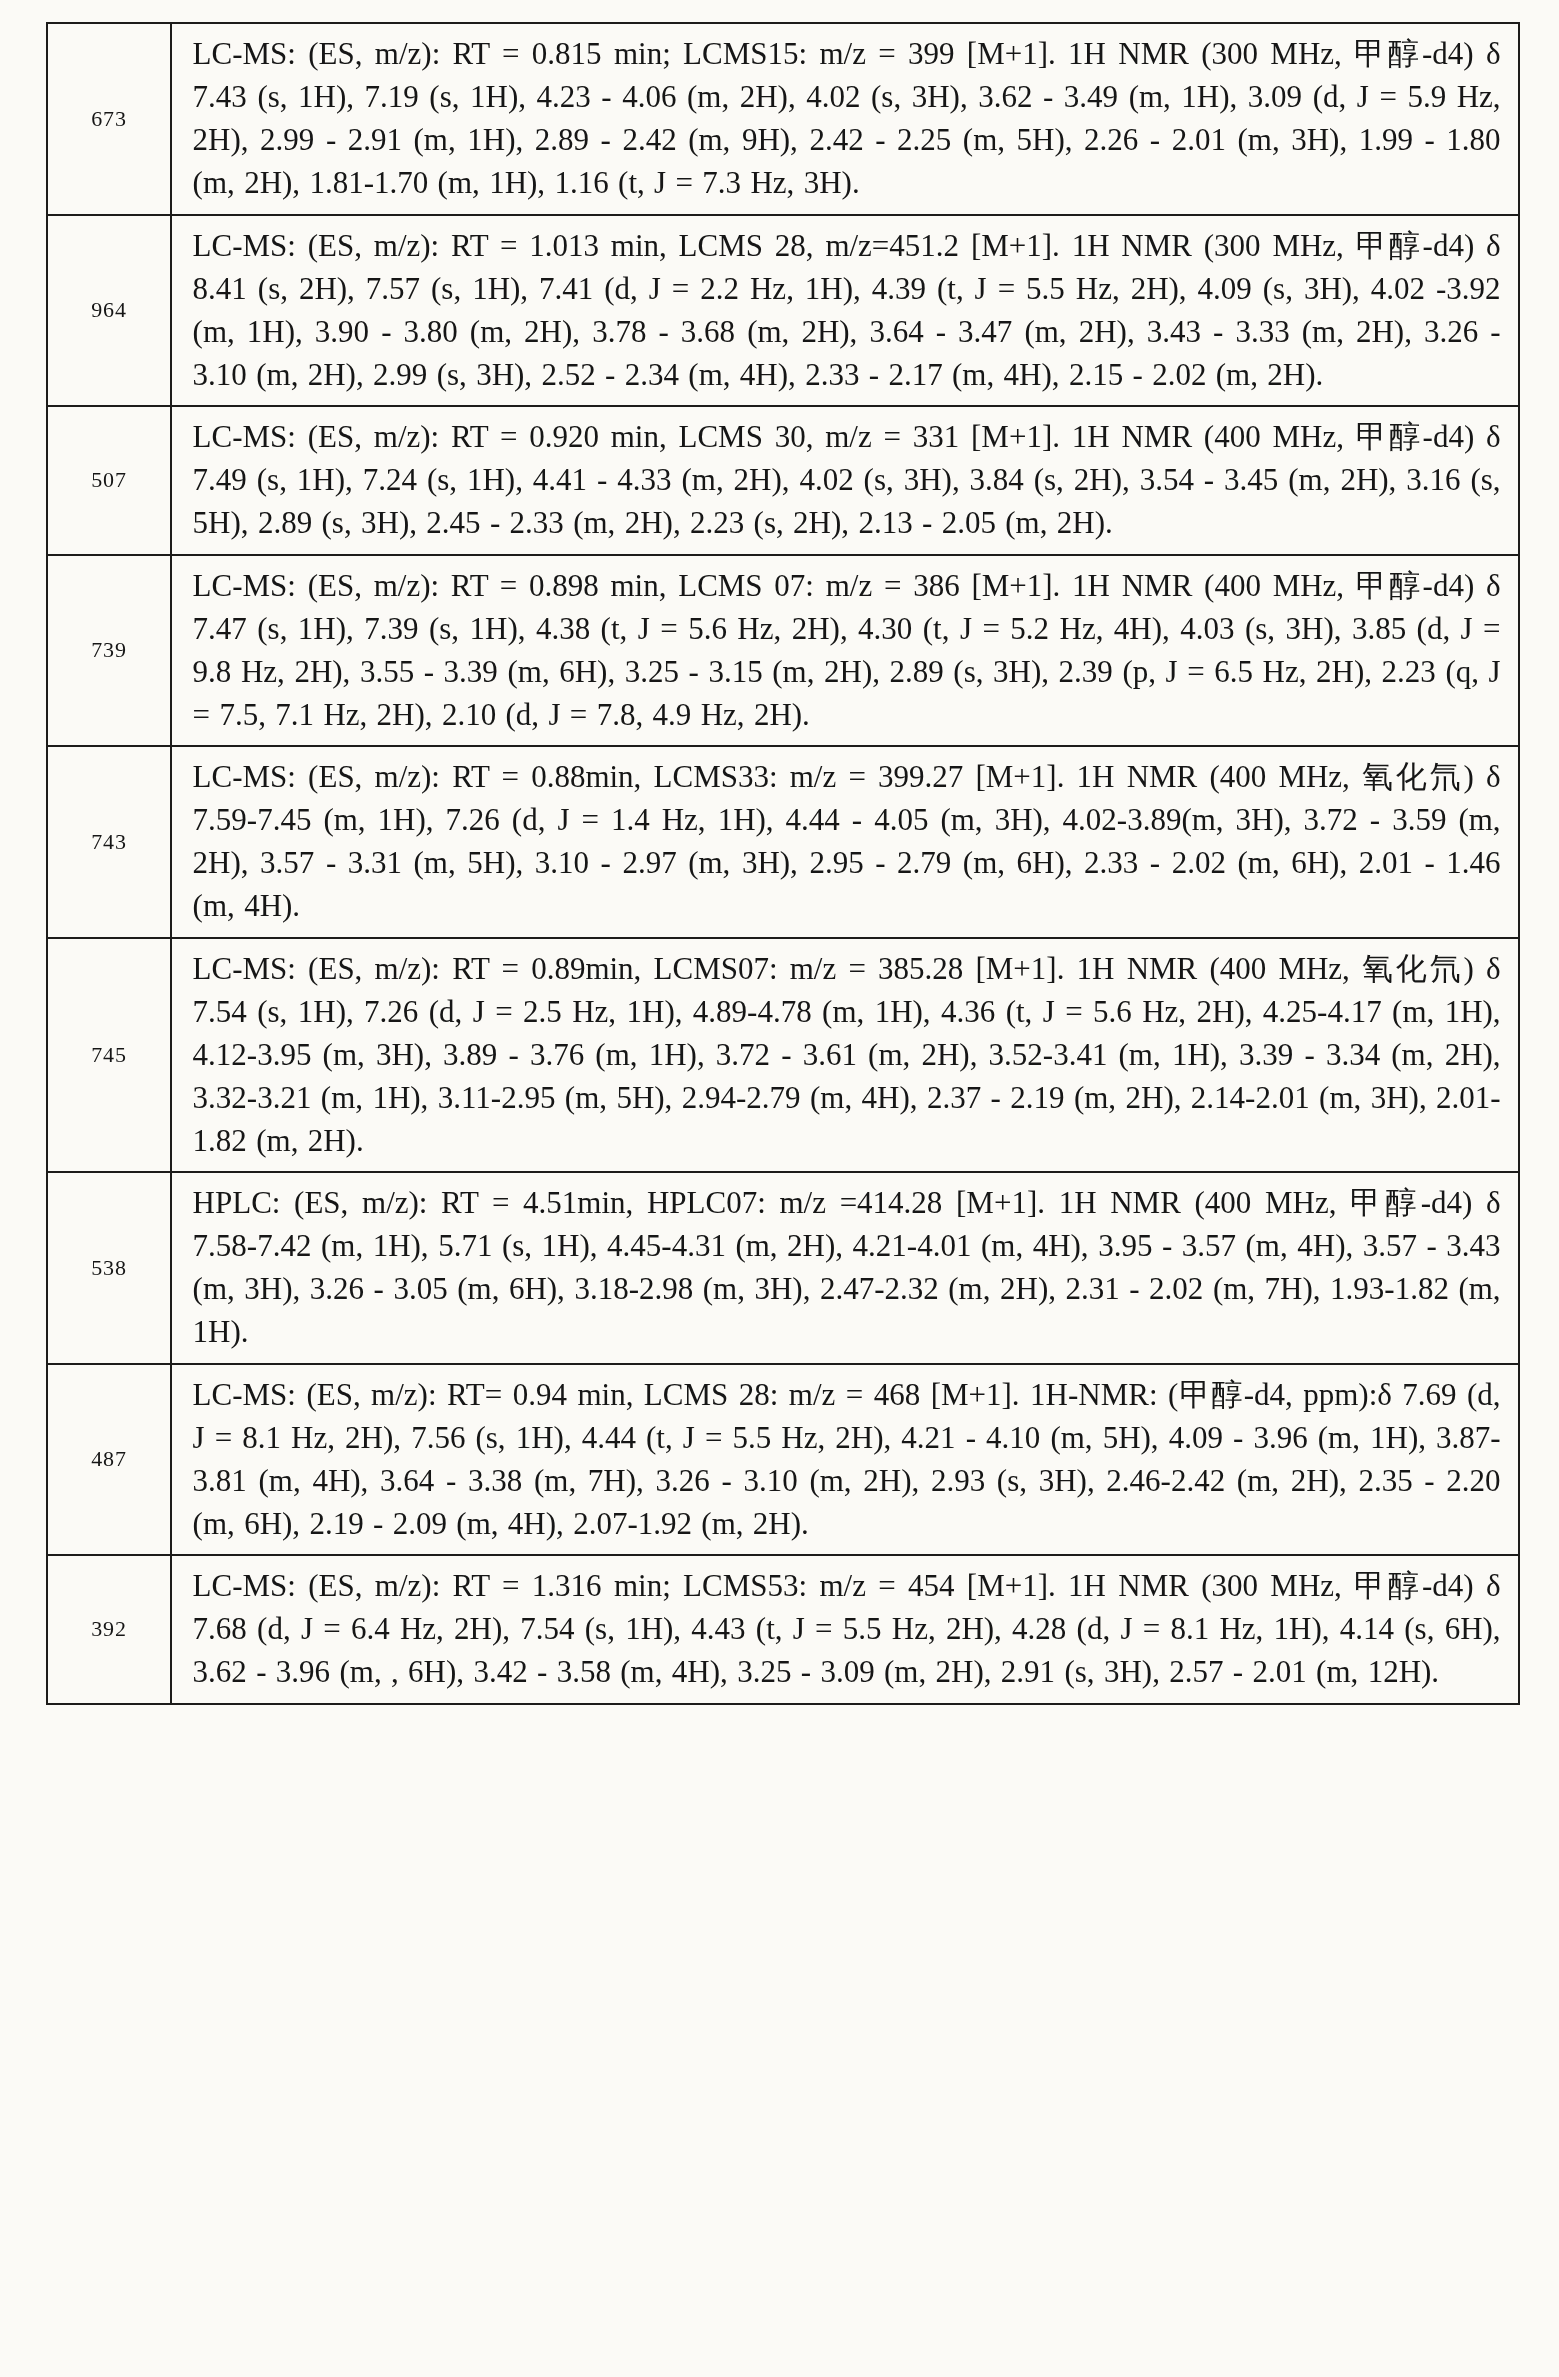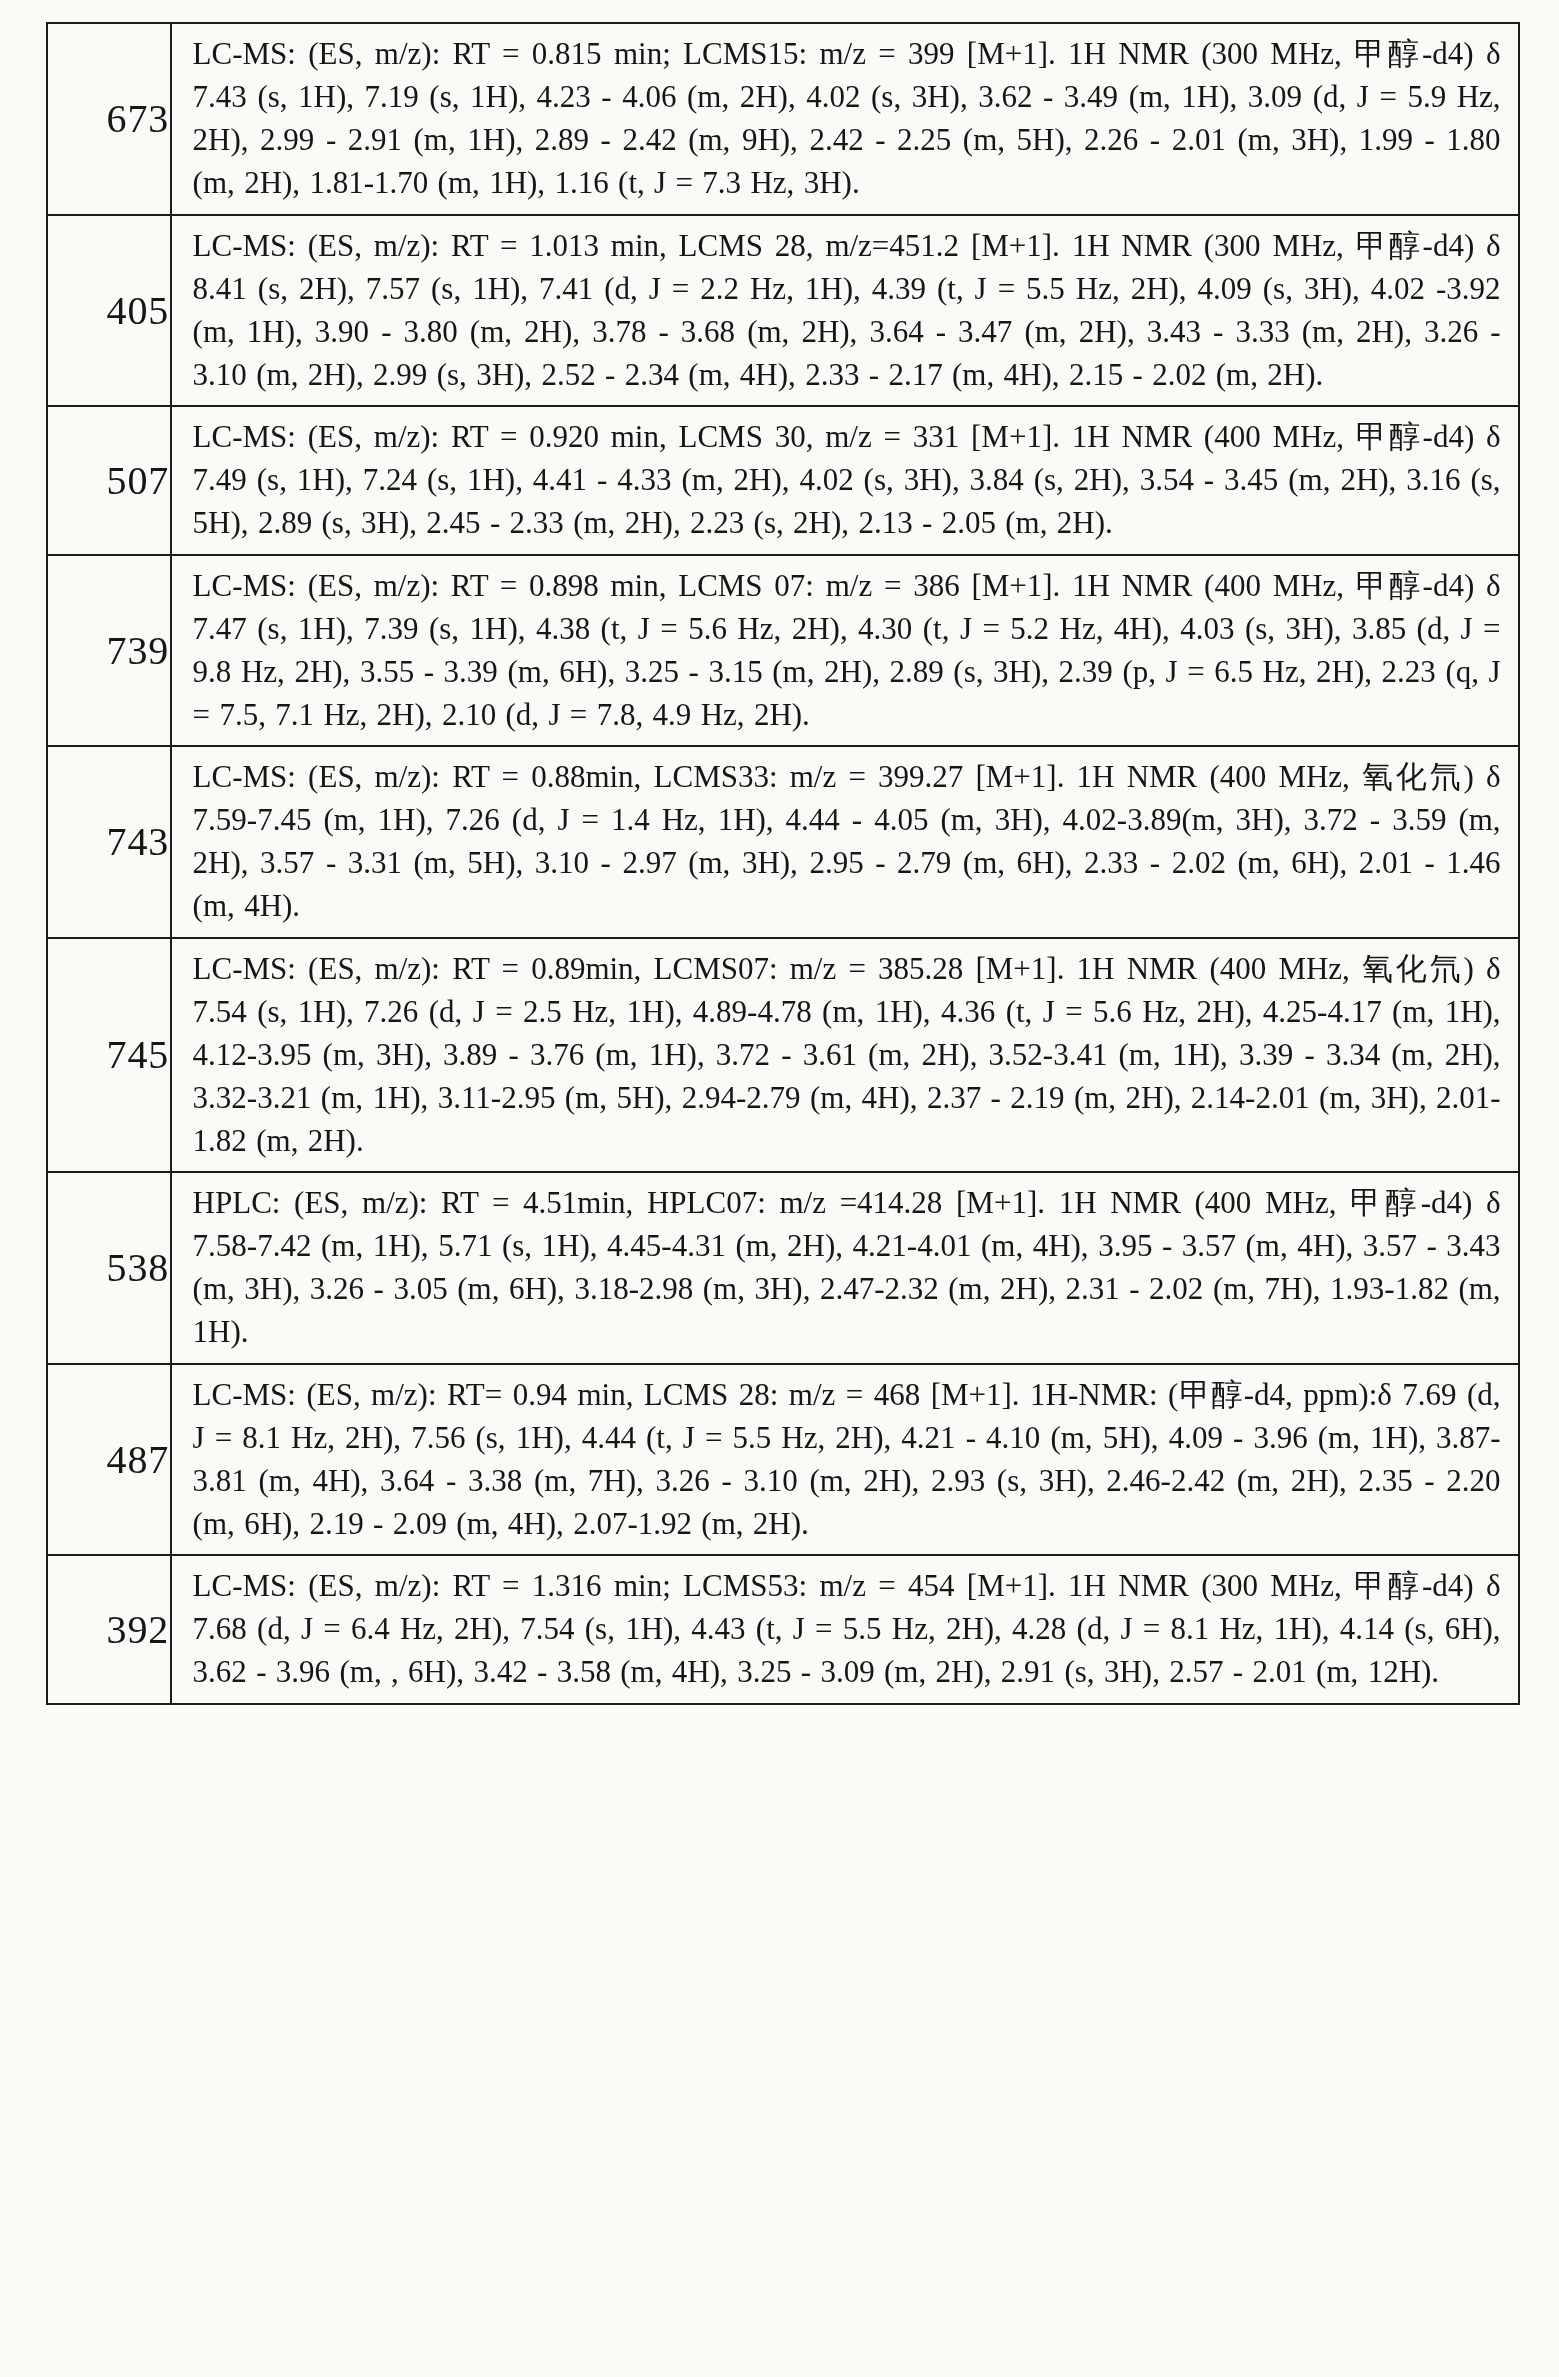--- a/index.html
+++ b/index.html
@@ -26,22 +26,22 @@
     border-collapse: collapse;
     table-layout: fixed;
   }
   table.data-table td {
     border: 2.4px solid #1d1c1a;
     vertical-align: middle;
     margin-top: 36px;
   }
   td.id-cell {
     width: 120px;
-    text-align: right;
-    font-size: 40px;
+    text-align: center;
+    font-size: 22px;
     letter-spacing: 0.8px;
     color: #161616;
   }
   td.text-cell {
     padding: 8px 17.4px 9.5px 20.6px;
     font-size: 31px;
     line-height: 43px;
     text-align: justify;
     text-justify: inter-word;
     word-spacing: 1.6px;
@@ -52,21 +52,21 @@
 <body>
 
 <div class="page">
   <table class="data-table">
     <tbody>
       <tr>
         <td class="id-cell">673</td>
         <td class="text-cell">LC-MS: (ES, m/z): RT = 0.815 min; LCMS15: m/z = 399 [M+1]. 1H NMR (300 MHz, 甲醇-d4) δ 7.43 (s, 1H), 7.19 (s, 1H), 4.23 - 4.06 (m, 2H), 4.02 (s, 3H), 3.62 - 3.49 (m, 1H), 3.09 (d, J = 5.9 Hz, 2H), 2.99 - 2.91 (m, 1H), 2.89 - 2.42 (m, 9H), 2.42 - 2.25 (m, 5H), 2.26 - 2.01 (m, 3H), 1.99 - 1.80 (m, 2H), 1.81-1.70 (m, 1H), 1.16 (t, J = 7.3 Hz, 3H).</td>
       </tr>
       <tr>
-        <td class="id-cell">405</td>
+        <td class="id-cell">964</td>
         <td class="text-cell">LC-MS: (ES, m/z): RT = 1.013 min, LCMS 28, m/z=451.2 [M+1]. 1H NMR (300 MHz, 甲醇-d4) δ 8.41 (s, 2H), 7.57 (s, 1H), 7.41 (d, J = 2.2 Hz, 1H), 4.39 (t, J = 5.5 Hz, 2H), 4.09 (s, 3H), 4.02 -3.92 (m, 1H), 3.90 - 3.80 (m, 2H), 3.78 - 3.68 (m, 2H), 3.64 - 3.47 (m, 2H), 3.43 - 3.33 (m, 2H), 3.26 - 3.10 (m, 2H), 2.99 (s, 3H), 2.52 - 2.34 (m, 4H), 2.33 - 2.17 (m, 4H), 2.15 - 2.02 (m, 2H).</td>
       </tr>
       <tr>
         <td class="id-cell">507</td>
         <td class="text-cell">LC-MS: (ES, m/z): RT = 0.920 min, LCMS 30, m/z = 331 [M+1]. 1H NMR (400 MHz, 甲醇-d4) δ 7.49 (s, 1H), 7.24 (s, 1H), 4.41 - 4.33 (m, 2H), 4.02 (s, 3H), 3.84 (s, 2H), 3.54 - 3.45 (m, 2H), 3.16 (s, 5H), 2.89 (s, 3H), 2.45 - 2.33 (m, 2H), 2.23 (s, 2H), 2.13 - 2.05 (m, 2H).</td>
       </tr>
       <tr>
         <td class="id-cell">739</td>
         <td class="text-cell">LC-MS: (ES, m/z): RT = 0.898 min, LCMS 07: m/z = 386 [M+1]. 1H NMR (400 MHz, 甲醇-d4) δ 7.47 (s, 1H), 7.39 (s, 1H), 4.38 (t, J = 5.6 Hz, 2H), 4.30 (t, J = 5.2 Hz, 4H), 4.03 (s, 3H), 3.85 (d, J = 9.8 Hz, 2H), 3.55 - 3.39 (m, 6H), 3.25 - 3.15 (m, 2H), 2.89 (s, 3H), 2.39 (p, J = 6.5 Hz, 2H), 2.23 (q, J = 7.5, 7.1 Hz, 2H), 2.10 (d, J = 7.8, 4.9 Hz, 2H).</td>
       </tr>

